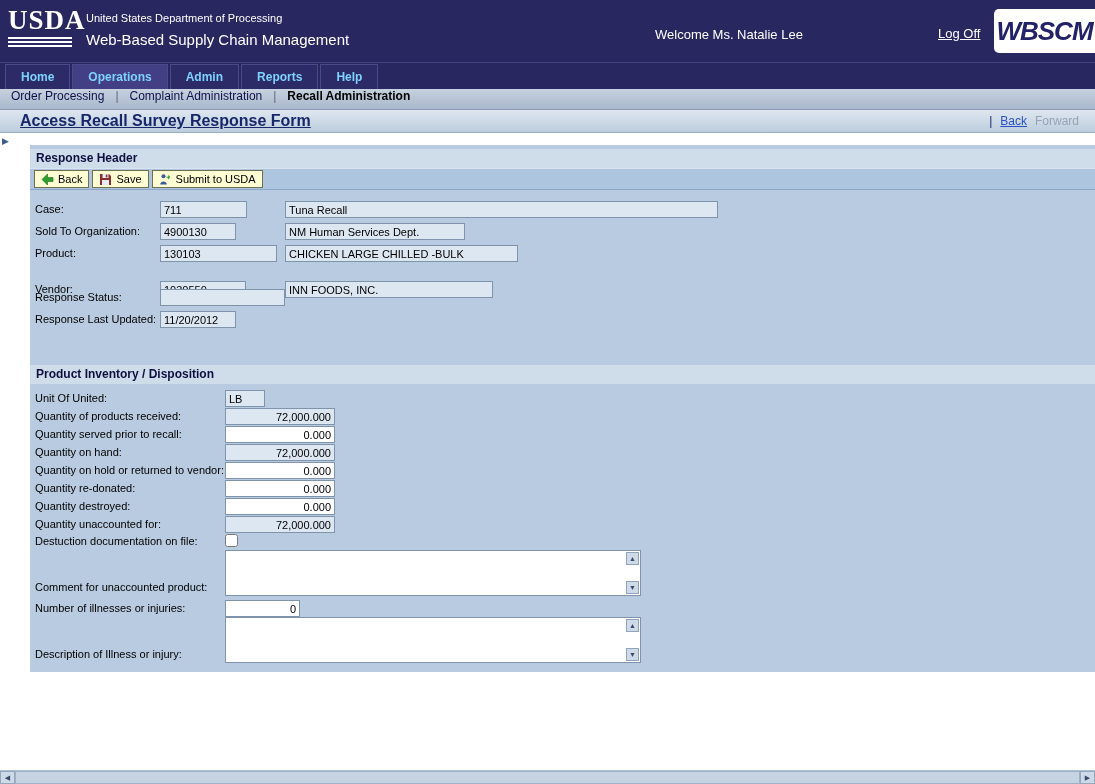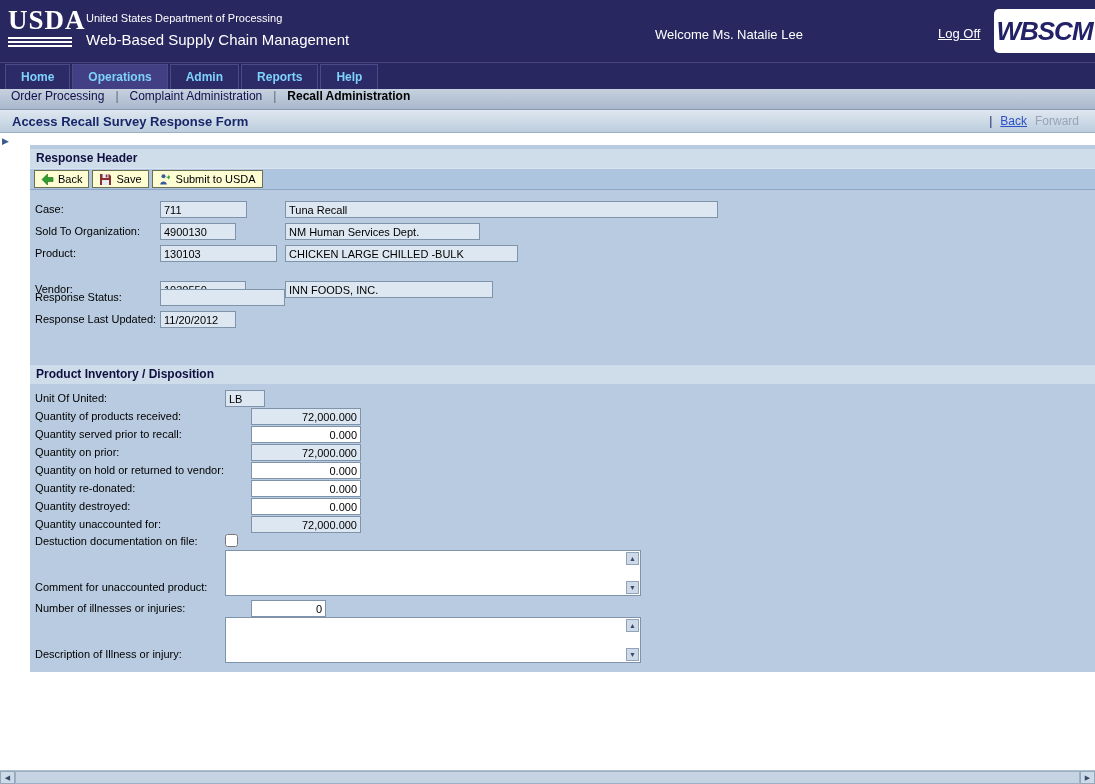--- a/index.html
+++ b/index.html
@@ -32,21 +32,21 @@
             background:linear-gradient(#c7d1df,#a9b8cc); border-bottom:1px solid #8b9cb2;
             display:flex; color:#10104a; font-size:12px; }
   .subnav-item { padding:0 11px; cursor:pointer; white-space:nowrap; }
   .subnav-item.active { font-weight:bold; color:#000; }
   .subnav-sep { color:#5d6b82; }
 
   
   .titlebar { position:absolute; top:110px; left:0; width:100%; height:23px;
               background:linear-gradient(#dfe7f0,#bccddd); border-bottom:1px solid #9db0c4;
               display:flex; align-items:center; }
-  .page-title { font-weight:bold; font-size:13px; color:#17276a; padding-left:12px; }
+  .page-title { font-weight:bold; font-size:16px; color:#17276a; padding-left:20px;text-decoration:underline; }
   .nav-links { margin-left:auto; padding-right:16px; display:flex; gap:8px; font-size:12px; align-items:center; }
   .nav-sep { color:#17276a; }
   .link-back { color:#2a50c8; text-decoration:underline; cursor:pointer; }
   .link-forward { color:#98a4b4; cursor:default; }
 
   .expander { position:absolute; left:2px; top:136px; font-size:9px; color:#3a5a8c; cursor:pointer; }
 
   
   .panel { position:absolute; left:30px; top:145px; width:1065px; height:527px; background:#b9cbe0; }
   .sec-title { position:absolute; left:0; right:0; height:19px; background:#cfdcea;
@@ -57,21 +57,21 @@
   .tbtn { display:inline-flex; align-items:center; gap:4px; height:18px; padding:0 6px;
           background:#fdfcd3; border:1px solid #6f6f52; font-size:11px; cursor:pointer; white-space:nowrap; }
   .tbtn svg { display:block; }
 
   .frow { position:absolute; left:0; width:100%; height:17px; }
   .flabel { position:absolute; left:5px; top:0; line-height:17px; color:#000; white-space:nowrap; }
   .flabel.bottom { top:auto; bottom:2px; line-height:13px; }
   .fin { position:absolute; top:0; height:17px; border:1px solid #7f93ab; background:#fff;
          font-family:"Liberation Sans", sans-serif; font-size:11px; padding:0 3px; color:#000; }
   .fin.ro { background:#dde7f1; }
-  .fin.num { text-align:right;margin-left:26px; }
+  .fin.num { text-align:right; }
 
   .cbox { position:absolute; left:195px; top:0; width:13px; height:13px; cursor:pointer; }
 
   .ta-wrap { position:absolute; top:0; background:#fff; border:1px solid #7f93ab; }
   .ta-wrap textarea { position:absolute; left:0; top:0; width:calc(100% - 15px); height:100%;
                       border:none; outline:none; resize:none; background:#fff;
                       font-family:"Liberation Sans", sans-serif; font-size:11px; padding:2px 3px; }
   .sb { position:absolute; right:1px; width:13px; height:13px; background:#cfdae8;
         border:1px solid #8fa3ba; display:flex; align-items:center; justify-content:center;
         font-size:7px; color:#3a4a6a; cursor:pointer; }
@@ -169,21 +169,21 @@
     </div>
 
     <div class="frow" style="top:56px">
       <span class="flabel">Case:</span>
       <input class="fin ro" style="left: 130px; width: 87px;" readonly="" value="711">
       <input class="fin ro" style="left: 255px; width: 433px;" readonly="" value="Tuna Recall">
     </div>
     <div class="frow" style="top:78px">
       <span class="flabel">Sold To Organization:</span>
       <input class="fin ro" style="left: 130px; width: 76px;" readonly="" value="4900130">
-      <input class="fin ro" style="left: 255px; width: 195px;" readonly="" value="NM Human Services Dept.">
+      <input class="fin ro" style="left: 255px; width: 180px;" readonly="" value="NM Human Services Dept.">
     </div>
     <div class="frow" style="top:100px">
       <span class="flabel">Product:</span>
       <input class="fin ro" style="left: 130px; width: 117px;" readonly="" value="130103">
       <input class="fin ro" style="left: 255px; width: 233px;" readonly="" value="CHICKEN LARGE CHILLED -BULK">
     </div>
     <div class="frow" style="top:136px">
       <span class="flabel">Vendor:</span>
       <input class="fin ro" style="left: 130px; width: 86px;" readonly="" value="1030550">
       <input class="fin ro" style="left: 255px; width: 208px;" readonly="" value="INN FOODS, INC.">
@@ -205,21 +205,21 @@
     </div>
     <div class="frow" style="top:263px">
       <span class="flabel">Quantity of products received:</span>
       <input class="fin ro num" style="left: 195px; width: 110px;" readonly="" value="72,000.000">
     </div>
     <div class="frow" style="top:281px">
       <span class="flabel">Quantity served prior to recall:</span>
       <input class="fin num" style="left: 195px; width: 110px;" value="0.000">
     </div>
     <div class="frow" style="top:299px">
-      <span class="flabel">Quantity on prior:</span>
+      <span class="flabel">Quantity on hand:</span>
       <input class="fin ro num" style="left: 195px; width: 110px;" readonly="" value="72,000.000">
     </div>
     <div class="frow" style="top:317px">
       <span class="flabel">Quantity on hold or returned to vendor:</span>
       <input class="fin num" style="left: 195px; width: 110px;" value="0.000">
     </div>
     <div class="frow" style="top:335px">
       <span class="flabel">Quantity re-donated:</span>
       <input class="fin num" style="left: 195px; width: 110px;" value="0.000">
     </div>

